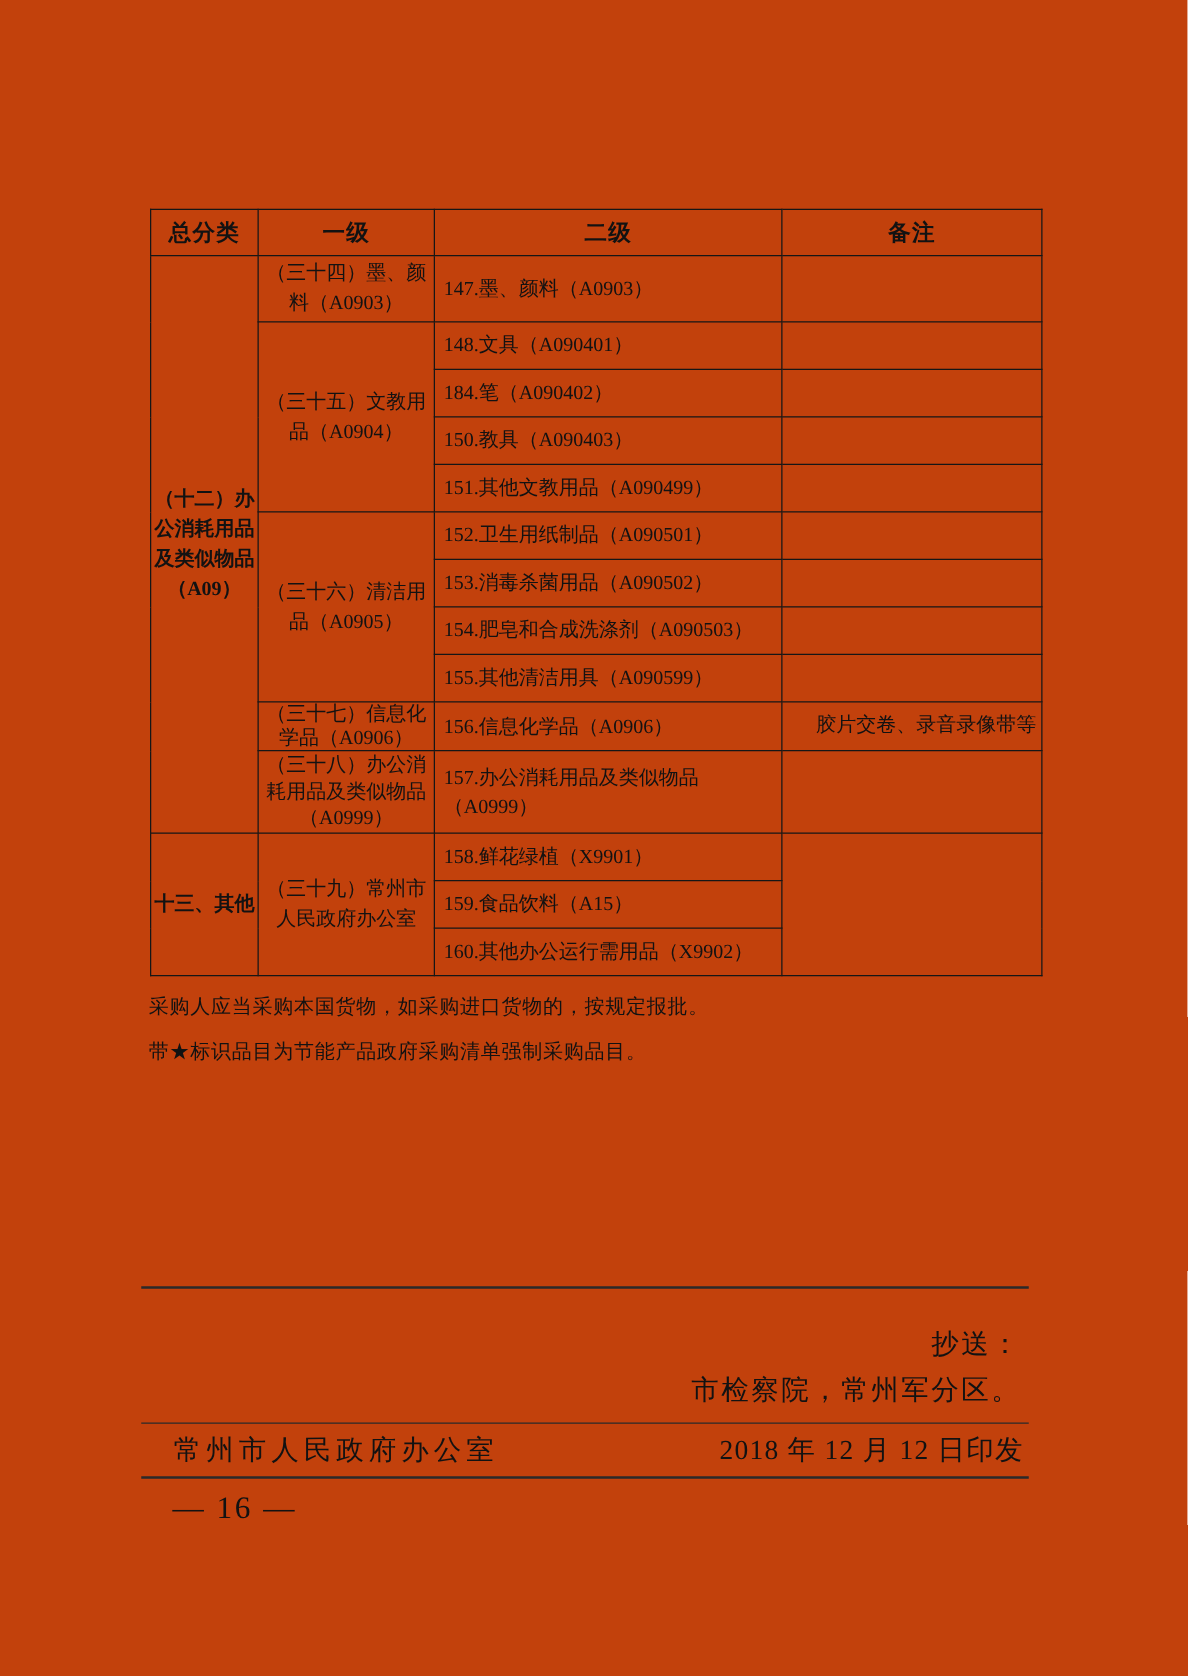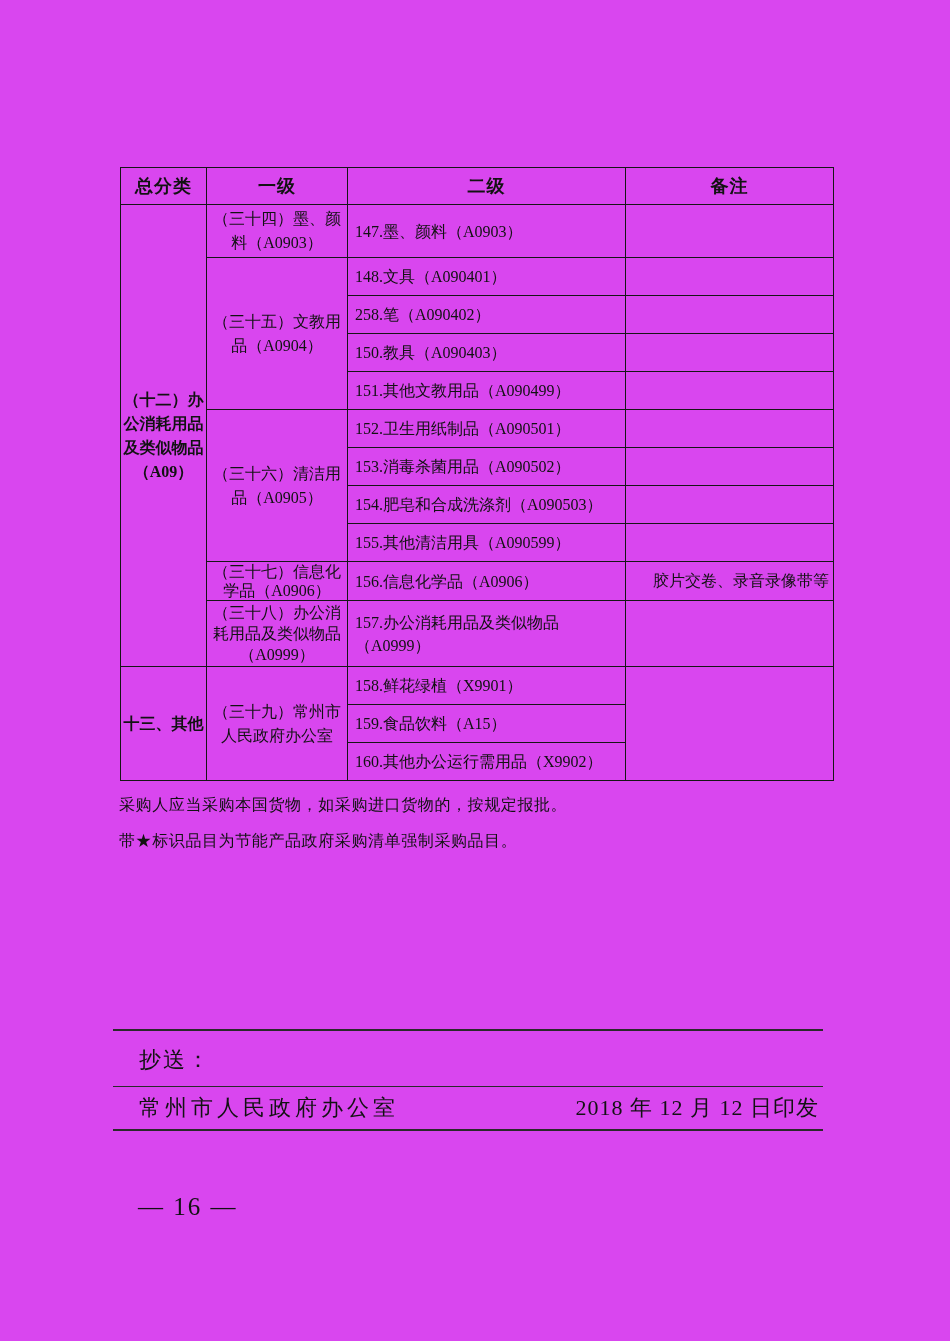--- a/index.html
+++ b/index.html
@@ -3,21 +3,21 @@
 <meta charset="utf-8">
 <style>
   * { margin:0; padding:0; box-sizing:border-box; }
   html,body { background:#ffffff; }
   body {
     width:950px; height:1341px;
     font-family:"Liberation Serif","DejaVu Serif",serif;
     color:#121212;
     position:relative;
   }
-  .page { position:relative; width:950px; height:1341px; overflow:hidden; background:#d946ef; }
+  .page { position:relative; width:950px; height:1341px; overflow:hidden; background:#c2410c; }
 
   
   table.cat {
     position:absolute; left:120px; top:167px; width:713px;
     border-collapse:collapse; table-layout:fixed;
   }
   .cat th, .cat td { border:1px solid #161616; overflow:hidden; }
   .cat th {
     font-size:18px; font-weight:bold; text-align:center; vertical-align:middle;
     padding:0; letter-spacing:1px;
@@ -41,23 +41,24 @@
   .note-2 { top:831px;text-align:center; }
 
   
   .footer-block {
     position:absolute; left:113px; top:1029px; width:710px;
     border-top:2.5px solid #2a2a2a;
     border-bottom:2px solid #2a2a2a;
   }
   .cc-row {
     display:flex; align-items:flex-end;
-    padding:10px 6px 8px 26px;
+    padding:25px 6px 8px 26px;
     font-size:22px; letter-spacing:2px; line-height:37px;
     border-bottom:1px solid #2a2a2a;
+    flex-direction:column;
   }
   .cc-label { white-space:nowrap; }
   .cc-lines { }
   .cc-line { white-space:nowrap; }
   .pub-row {
     display:flex; justify-content:space-between; align-items:center;
     height:42px; padding:0 4px 0 26px; font-size:22px;
   }
   .issuer { letter-spacing:4px; white-space:nowrap; }
   .issue-date { letter-spacing:1px; white-space:nowrap; }
@@ -94,21 +95,21 @@
         <td class="c1">（三十四）墨、颜料（A0903）</td>
         <td class="c2">147.墨、颜料（A0903）</td>
         <td class="c3"></td>
       </tr>
       <tr style="height:38px">
         <td class="c1" rowspan="4">（三十五）文教用品（A0904）</td>
         <td class="c2">148.文具（A090401）</td>
         <td class="c3"></td>
       </tr>
       <tr style="height:38px">
-        <td class="c2">258.笔（A090402）</td>
+        <td class="c2">184.笔（A090402）</td>
         <td class="c3"></td>
       </tr>
       <tr style="height:38px">
         <td class="c2">150.教具（A090403）</td>
         <td class="c3"></td>
       </tr>
       <tr style="height:38px">
         <td class="c2">151.其他文教用品（A090499）</td>
         <td class="c3"></td>
       </tr>
@@ -154,20 +155,21 @@
     </tbody>
   </table>
 
   <div class="note note-1">采购人应当采购本国货物，如采购进口货物的，按规定报批。</div>
   <div class="note note-2">带★标识品目为节能产品政府采购清单强制采购品目。</div>
 
   <div class="footer-block">
     <div class="cc-row">
       <span class="cc-label">抄送：</span>
       <span class="cc-lines">
+        <span class="cc-line" style="display:block">市检察院，常州军分区。</span>
       </span>
     </div>
     <div class="pub-row">
       <span class="issuer">常州市人民政府办公室</span>
       <span class="issue-date">2018 年 12 月 12 日印发</span>
     </div>
   </div>
 
   <div class="page-num">— 16 —</div>
 

